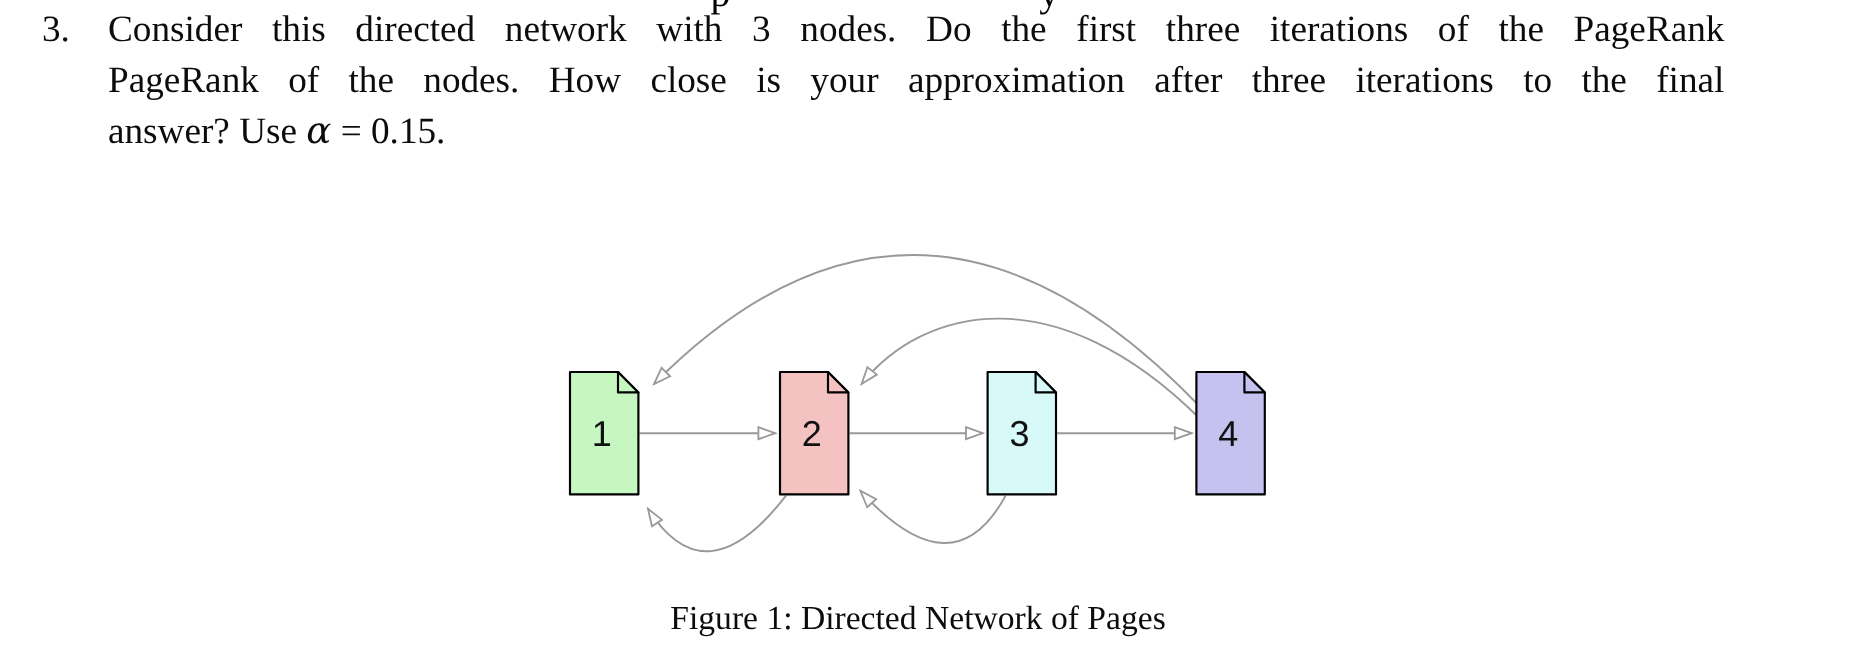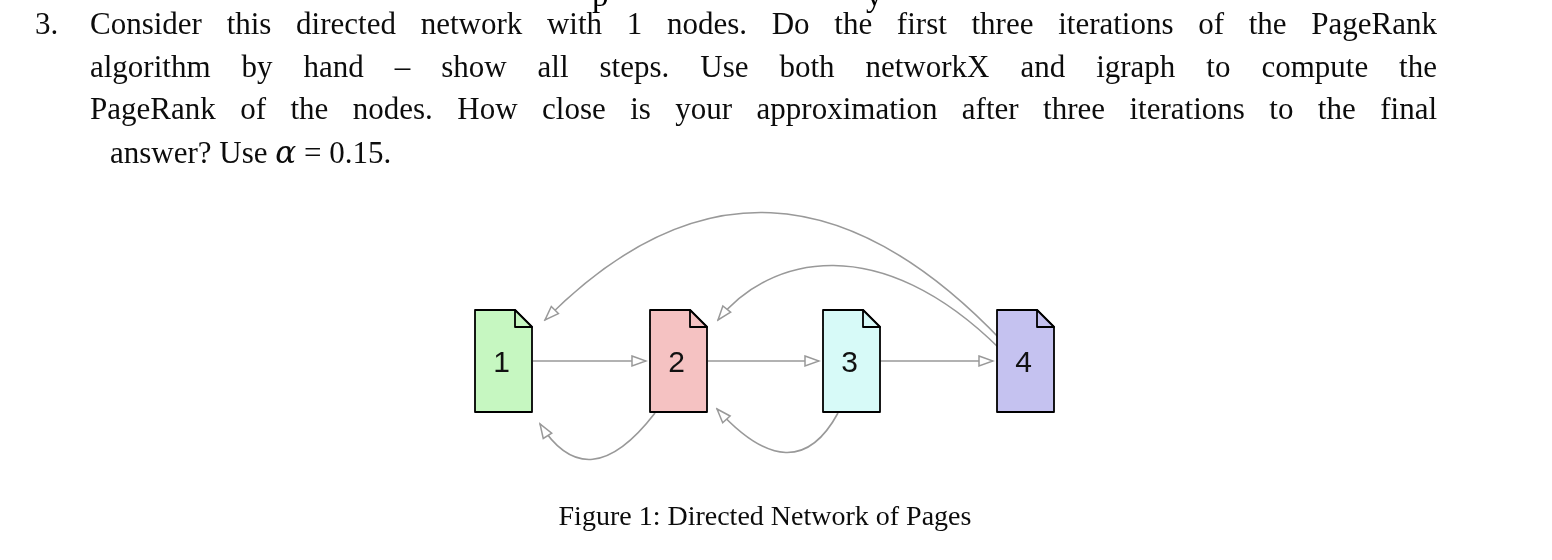--- a/index.html
+++ b/index.html
@@ -27,21 +27,21 @@
   }
   #problem-text{
     position:absolute;left:90px;top:3px;width:1347px;
     font-size:31px;line-height:42.6px;
   }
   .jline{
     white-space:nowrap;
     text-align:justify;
     text-align-last:justify;
   }
-  .lastline{white-space:nowrap;text-align:left;margin-left:20px;}
+  .lastline{white-space:nowrap;text-align:left;}
   .alpha{font-style:italic;font-family:"DejaVu Serif", serif;}
 
   #figure-area{position:absolute;left:0;top:0;}
   #graph-svg{position:absolute;left:430px;top:190px;}
   .edge{fill:none;stroke:#999999;stroke-width:1.6px;}
   .page-shape{stroke:#000000;stroke-width:1.8px;stroke-linejoin:round;}
   .node-label{
     font-family:"Liberation Sans", sans-serif;
     font-size:30px;fill:#111111;text-anchor:middle;
   }
@@ -54,22 +54,21 @@
 <body>
 
 <div id="top-clip">
   <span id="frag-left">p</span>
   <span id="frag-right">y</span>
 </div>
 
 <div id="problem-number">3.</div>
 
 <div id="problem-text">
-  <div class="jline">Consider this directed network with 1 nodes. Do the first three iterations of the PageRank</div>
-  <div class="jline">algorithm by hand – show all steps. Use both networkX and igraph to compute the</div>
+  <div class="jline">Consider this directed network with 3 nodes. Do the first three iterations of the PageRank</div>
   <div class="jline">PageRank of the nodes. How close is your approximation after three iterations to the final</div>
   <div class="lastline"><span>answer? Use </span><span class="alpha">α</span><span> = 0.15.</span></div>
 </div>
 
 <div id="figure-area">
   <svg id="graph-svg" width="660" height="290" viewBox="430 190 660 290" xmlns="http://www.w3.org/2000/svg">
     <defs>
       <marker id="arrowhead" markerUnits="userSpaceOnUse" markerWidth="18" markerHeight="14" viewBox="0 0 18 14" refX="16" refY="7" orient="auto">
         <path d="M 2 2 L 16 7 L 2 12 Z" fill="#ffffff" stroke="#999999" stroke-width="1.5"></path>
       </marker>

